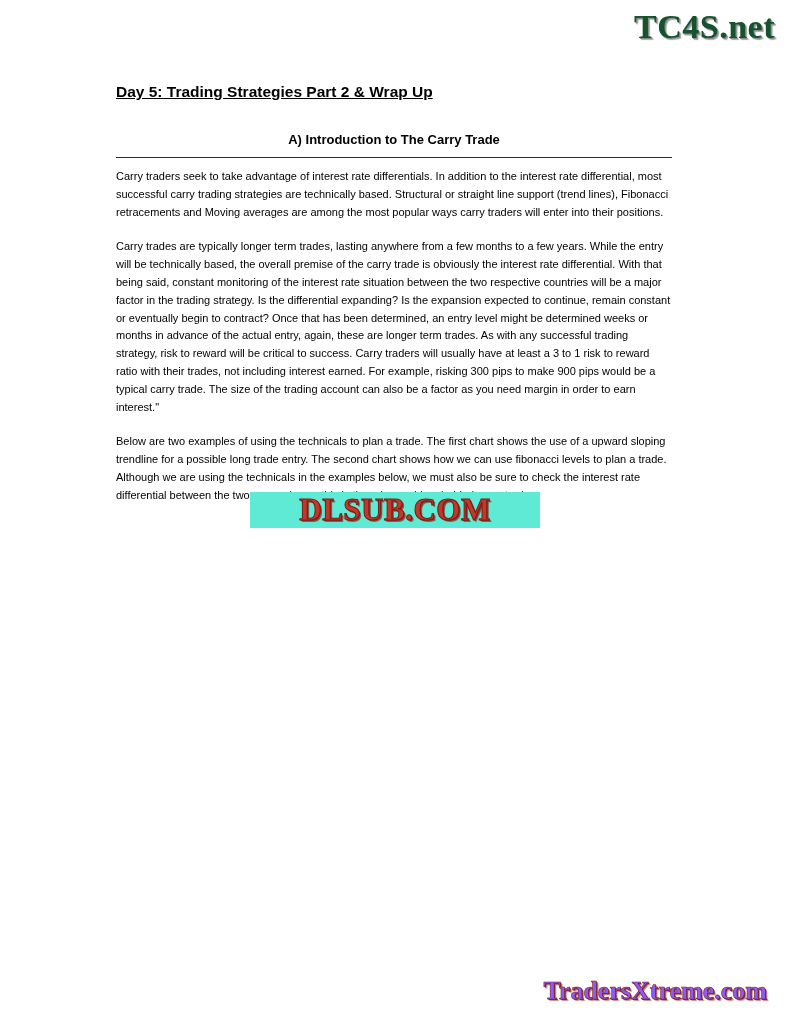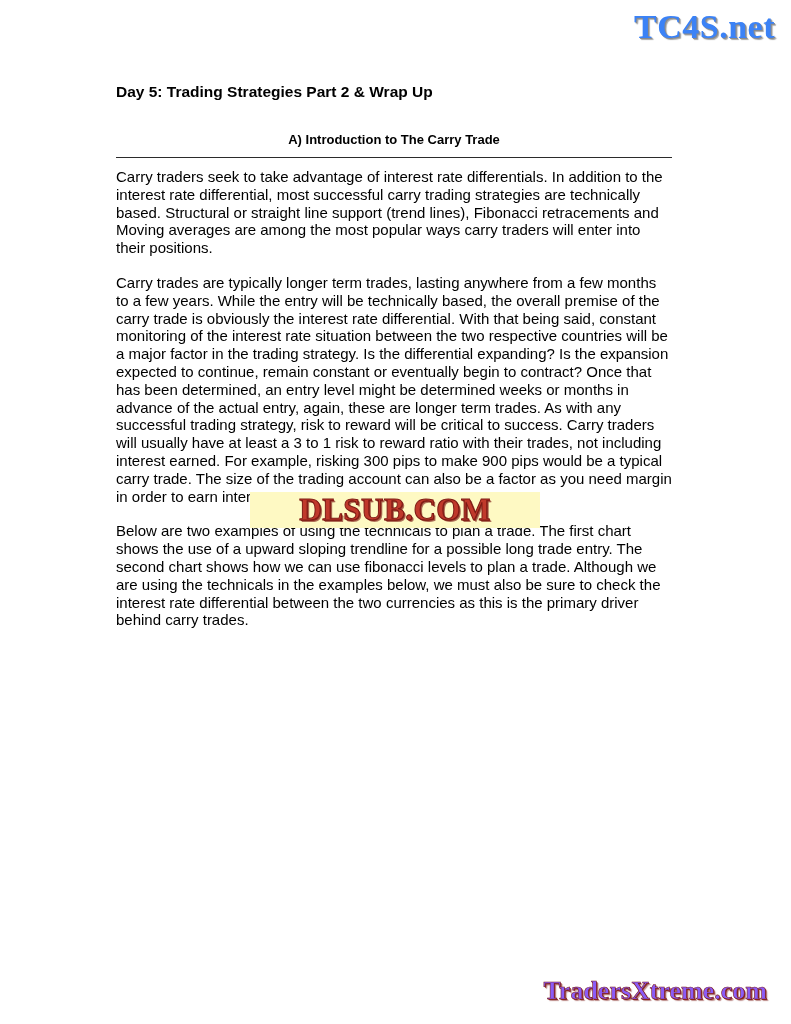--- a/index.html
+++ b/index.html
@@ -24,76 +24,77 @@
 
   
   .site-logo {
     position: absolute;
     top: 8px;
     right: 16px;
     font-family: "Liberation Serif", serif;
     font-weight: bold;
     font-size: 34px;
     letter-spacing: 0.5px;
-    color: #3b82f6;
+    color: #14532d;
     text-shadow:
       1px 1px 0 #8a8a8a,
       2px 2px 1px rgba(0,0,0,0.35);
     white-space: nowrap;
   }
 
   
   .content {
     position: absolute;
     left: 116px;
     top: 82px;
     width: 556px;
   }
 
   .doc-title {
     font-size: 15.5px;
     font-weight: bold;
+    text-decoration: underline;
     margin: 0 0 30px 0;
     line-height: 1.3;
   }
 
   .section-heading {
     font-size: 13px;
     font-weight: bold;
     margin: 0 0 8px 0;
     line-height: 1.3;
     text-align: center;
   }
 
   .rule {
     border: none;
     border-top: 1px solid #2b2b2b;
     margin: 0 0 10px 0;
     width: 100%;
   }
 
   .para {
-    font-size: 15px;
+    font-size: 11px;
     line-height: 17.8px;
     margin: 0 0 17px 0;
     text-align: left;
   }
   .para:last-child { margin-bottom: 0; }
 
   
   .watermark-mid {
     position: absolute;
     left: 250px;
     top: 492px;
     width: 290px;
     height: 36px;
     display: flex;
     align-items: center;
     justify-content: center;
-    background: #fef9c3;
+    background: #5eead4;
     pointer-events: none;
   }
   .watermark-mid .wm-text {
     font-family: "Liberation Serif", serif;
     font-weight: bold;
     font-size: 31px;
     letter-spacing: 0.5px;
     color: #c0392b;
     -webkit-text-stroke: 1px #7d1a14;
     text-shadow:

